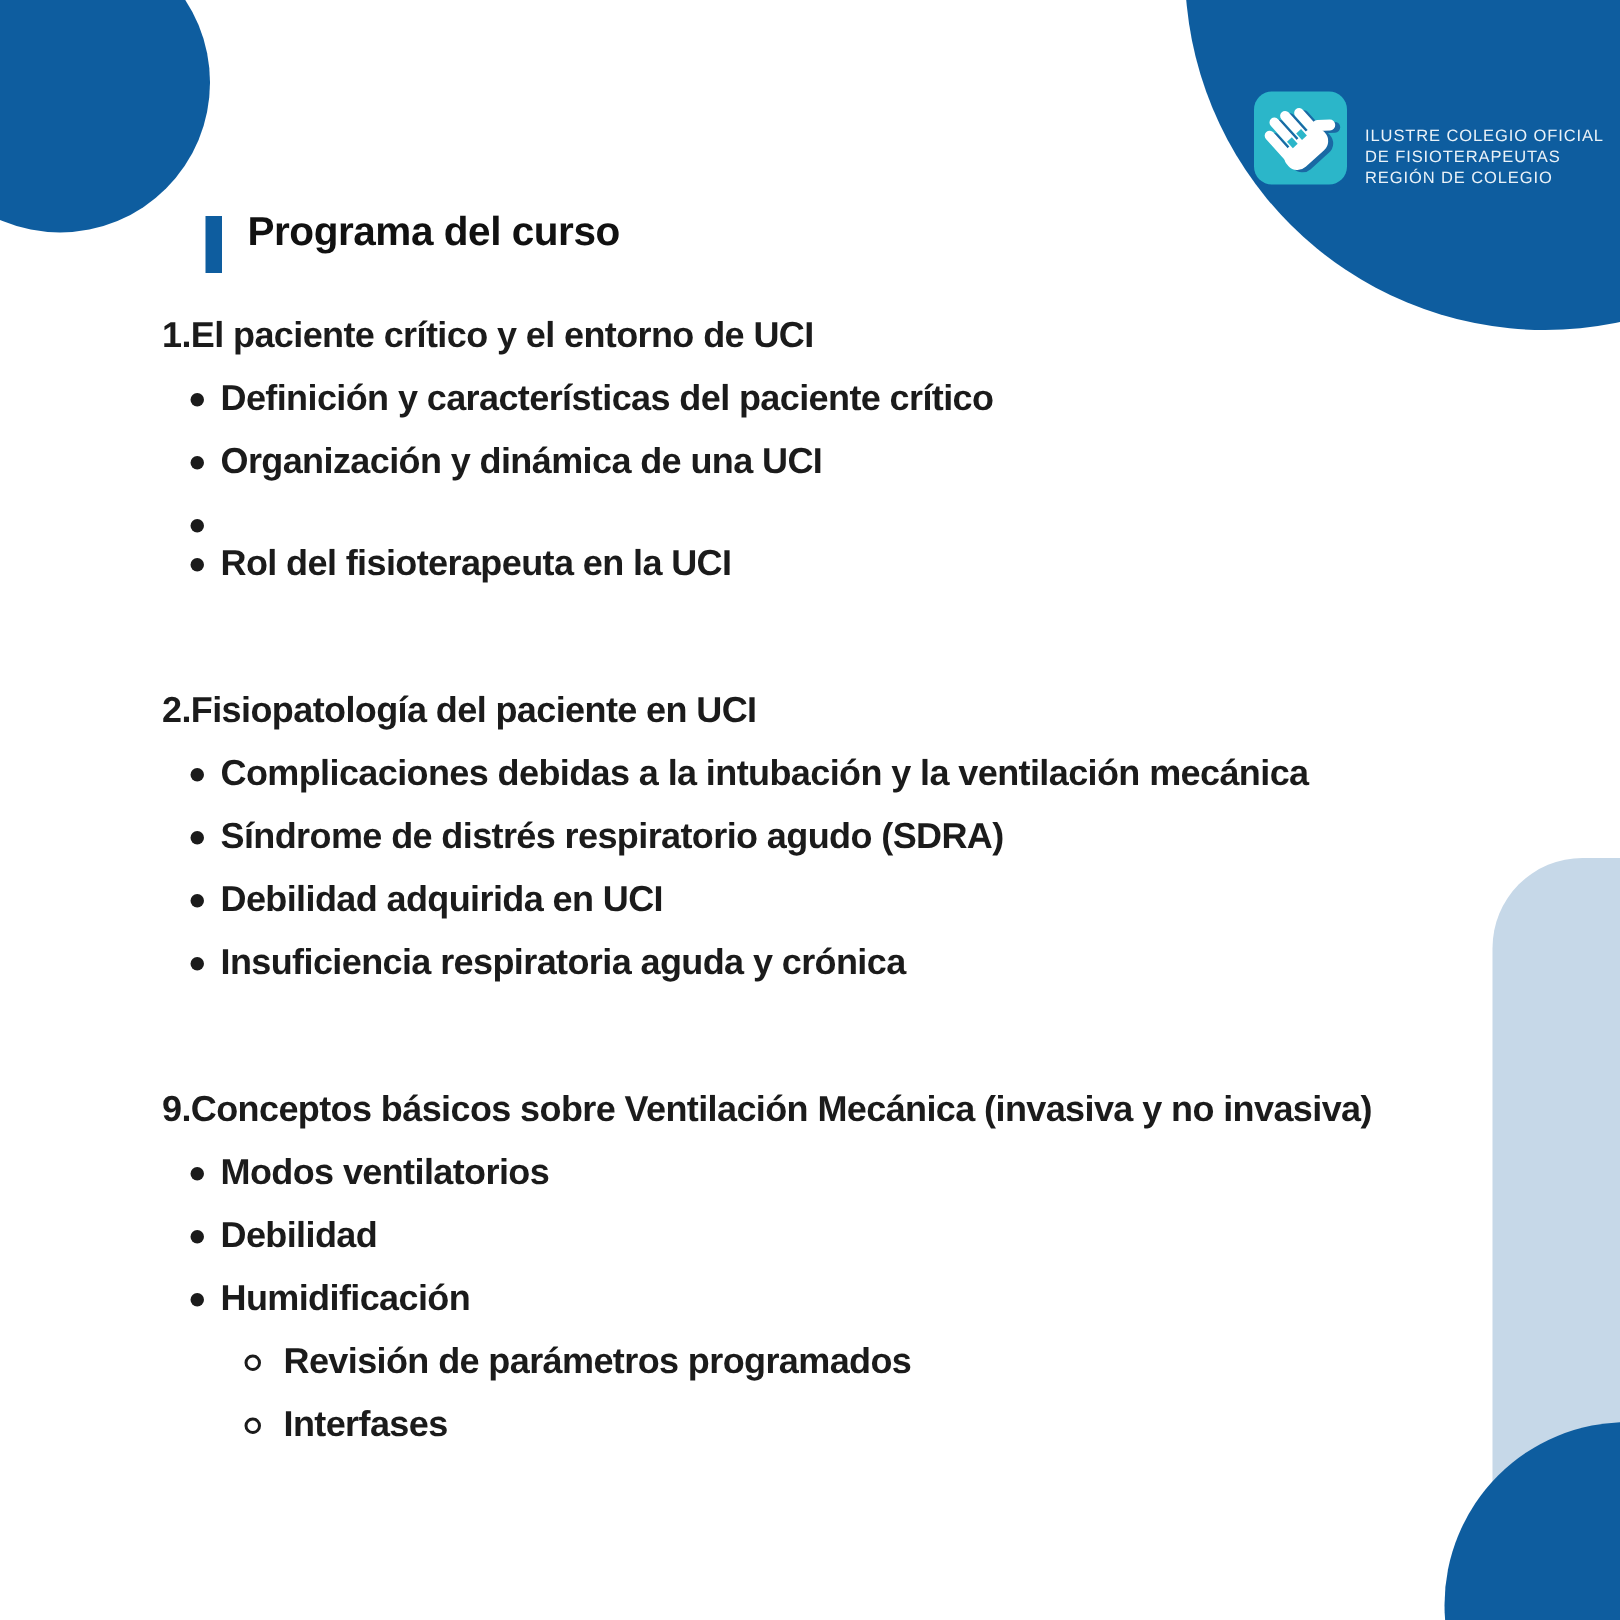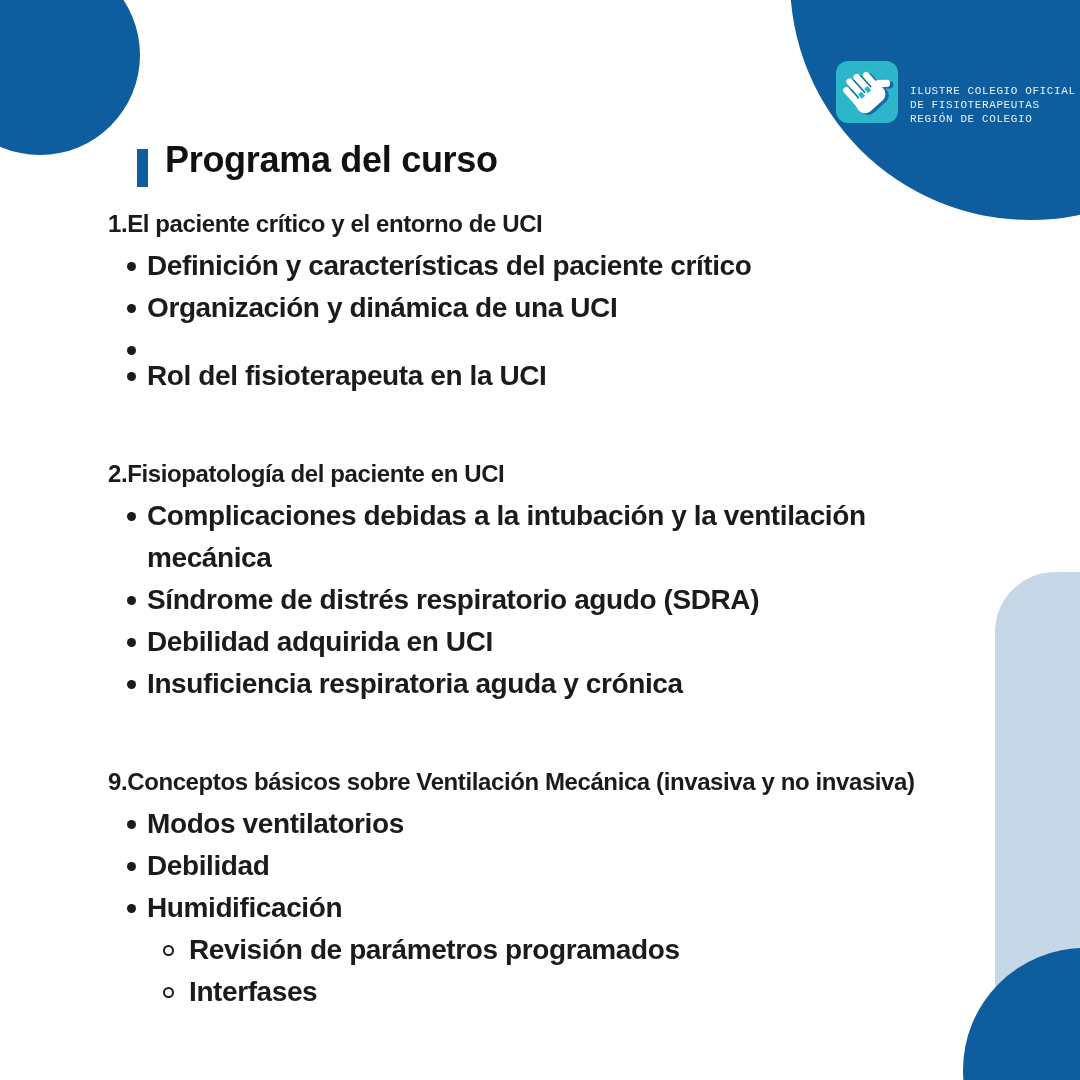--- a/index.html
+++ b/index.html
@@ -51,21 +51,21 @@
   .logo-badge {
     width: 62px; height: 62px;
     background: var(--teal);
     border-radius: 12px;
     flex: 0 0 62px;
   }
   .logo-badge svg { width: 62px; height: 62px; display: block; }
   .logo-text {
     margin: 23px 0 0 12px;
     color: var(--logo-text);
-    font-family: Liberation Mono, monospace;
+    font-family: Liberation Sans, sans-serif;
     font-size: 11px;
     line-height: 14px;
     letter-spacing: 0.6px;
     white-space: nowrap;
   }
 
   
   .title-row {
     position: absolute;
     left: 137px; top: 139px;
@@ -73,21 +73,21 @@
     align-items: center;
     z-index: 4;
   }
   .title-bar {
     width: 11px; height: 38px;
     background: var(--primary-blue);
     flex: 0 0 11px;
   }
   .title-row h1 {
     margin: 0 0 16px 17px;
-    font-size: 36px;
+    font-size: 27px;
     font-weight: bold;
     color: #111111;
     letter-spacing: -0.3px;
     white-space: nowrap;
   }
 
   
   .content {
     position: absolute;
     left: 108px; top: 203px;
@@ -102,21 +102,21 @@
     font-size: 24px;
     font-weight: bold;
     line-height: 42px;
     letter-spacing: -0.4px;
     white-space: nowrap;
   }
   ul.items { list-style: none; margin: 0; padding: 0; }
   .li, .subli {
     display: flex;
     align-items: flex-start;
-    font-size: 28px;
+    font-size: 24px;
     font-weight: bold;
     line-height: 42px;
     letter-spacing: -0.4px;
   }
   .li .dot {
     flex: 0 0 9px;
     width: 9px; height: 9px;
     margin: 17px 11px 0 19px;
     border-radius: 50%;
     background: var(--text);

